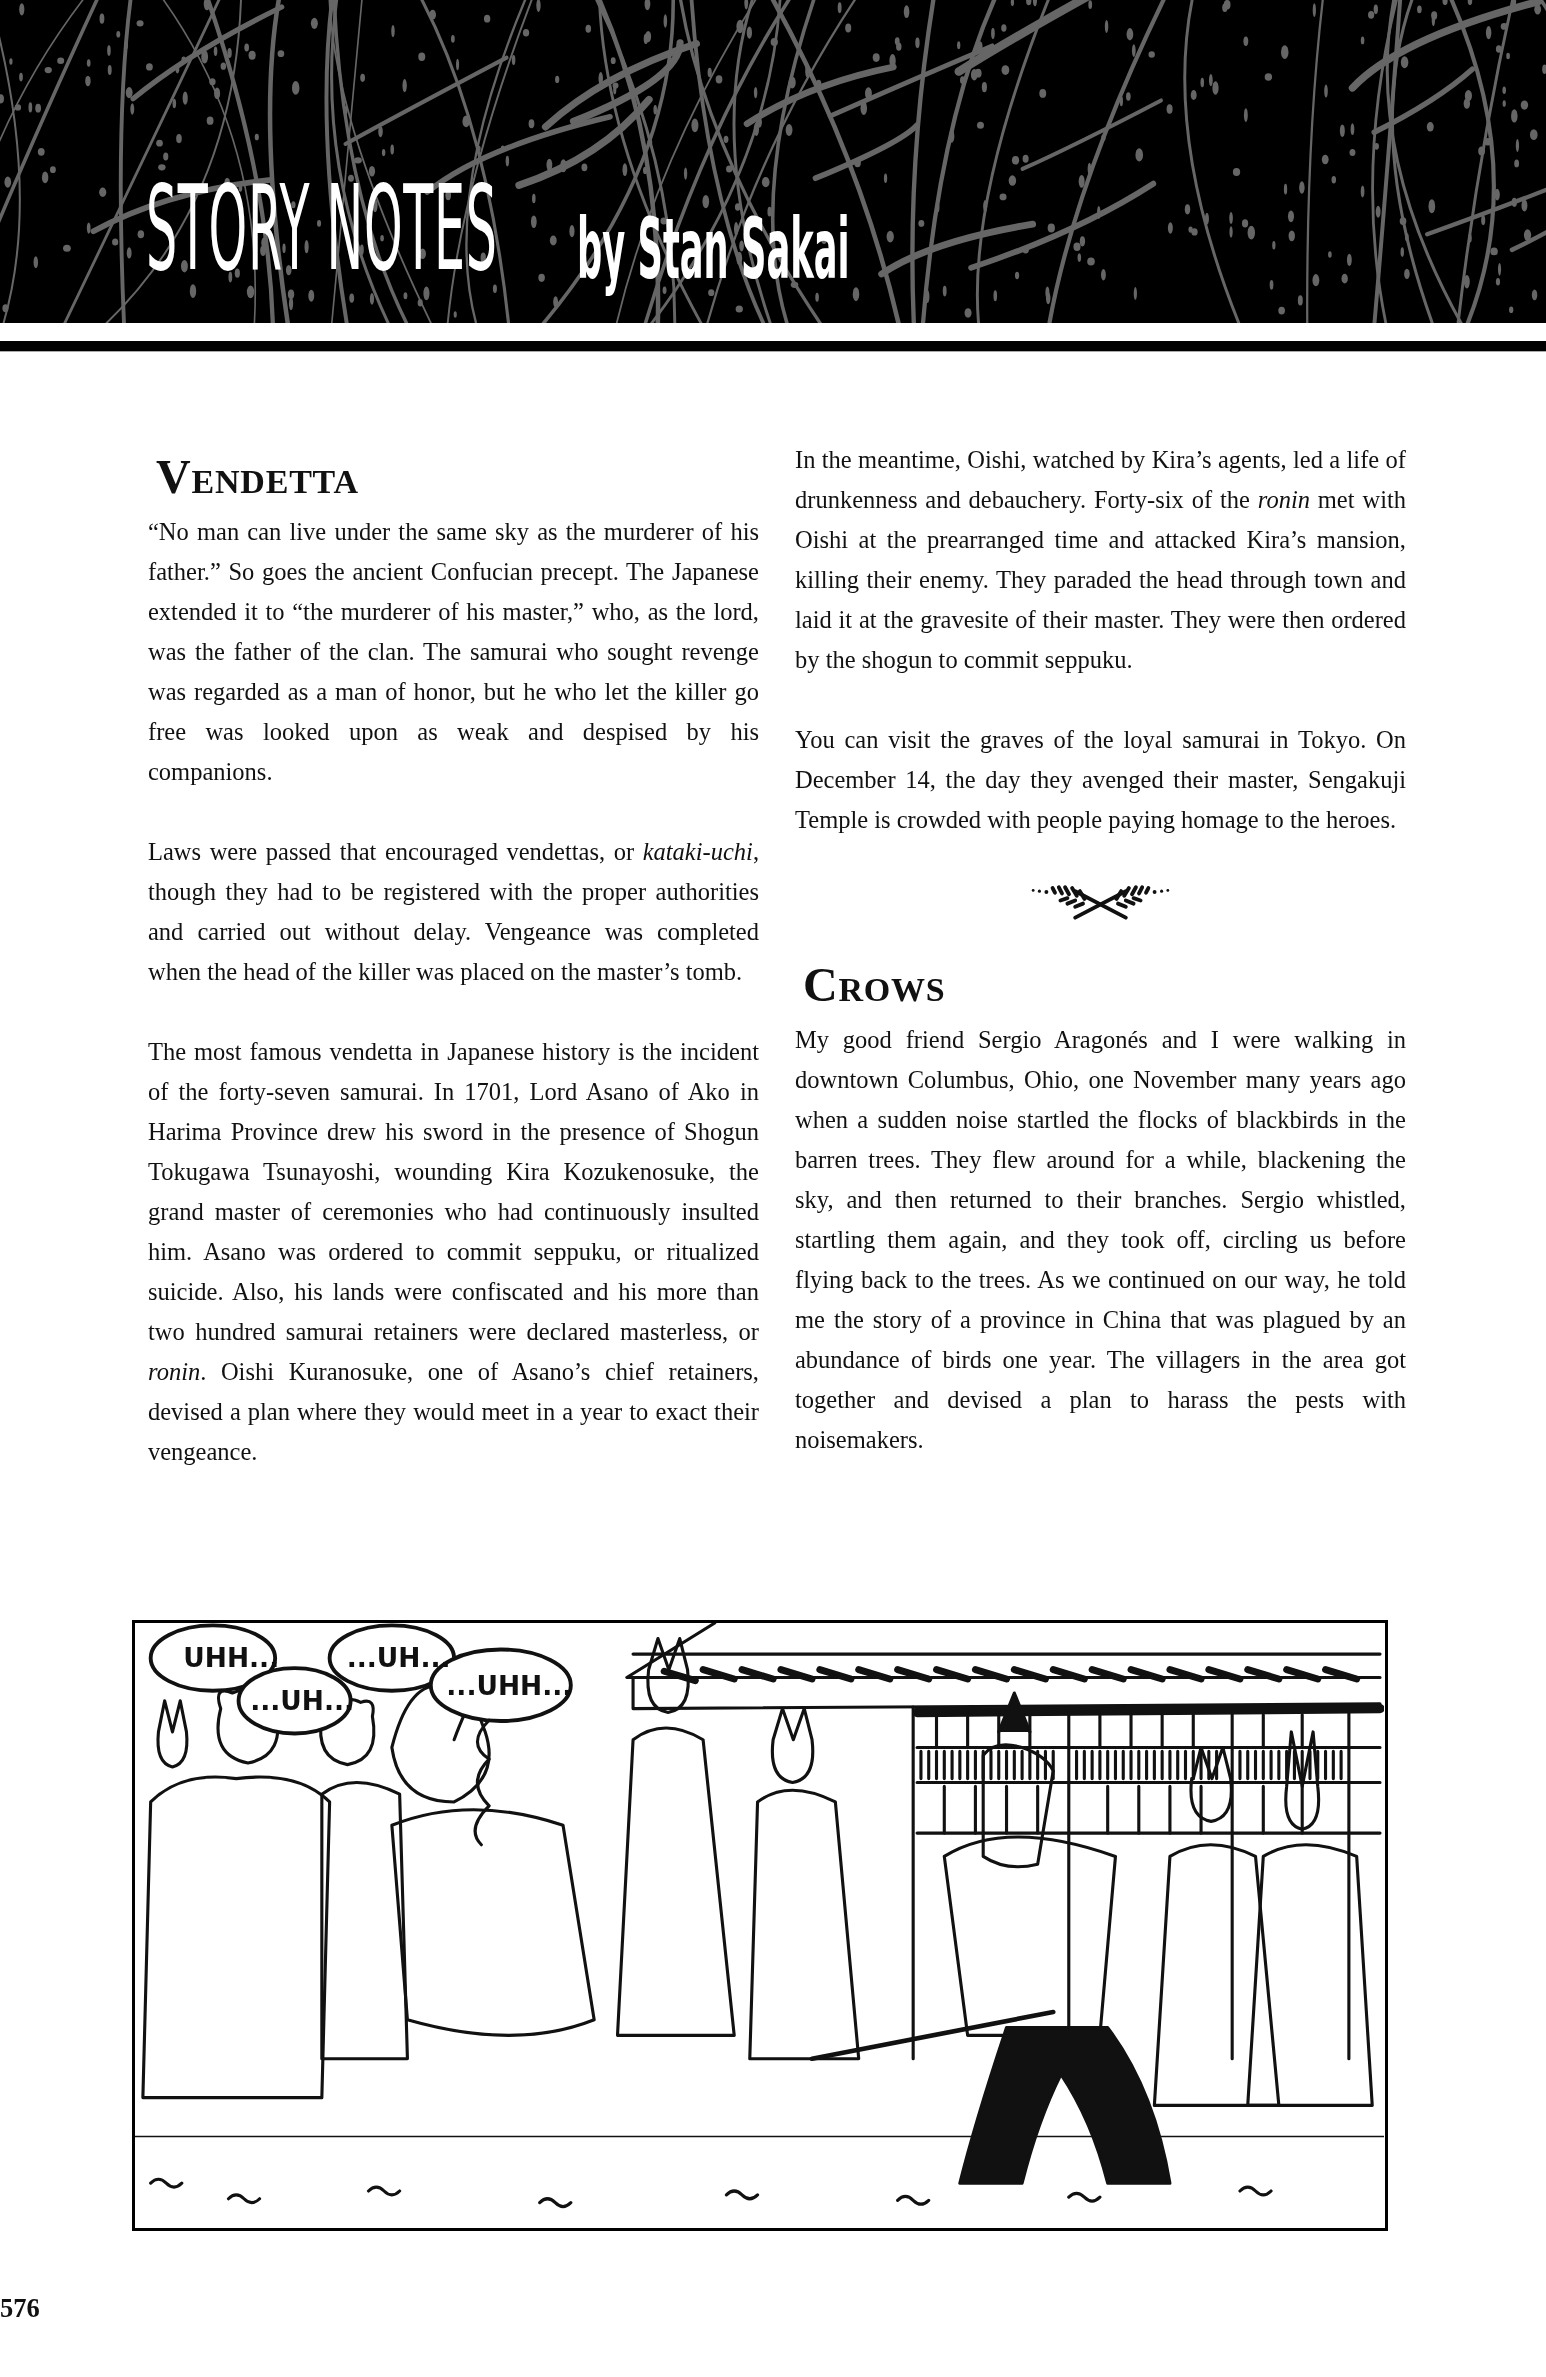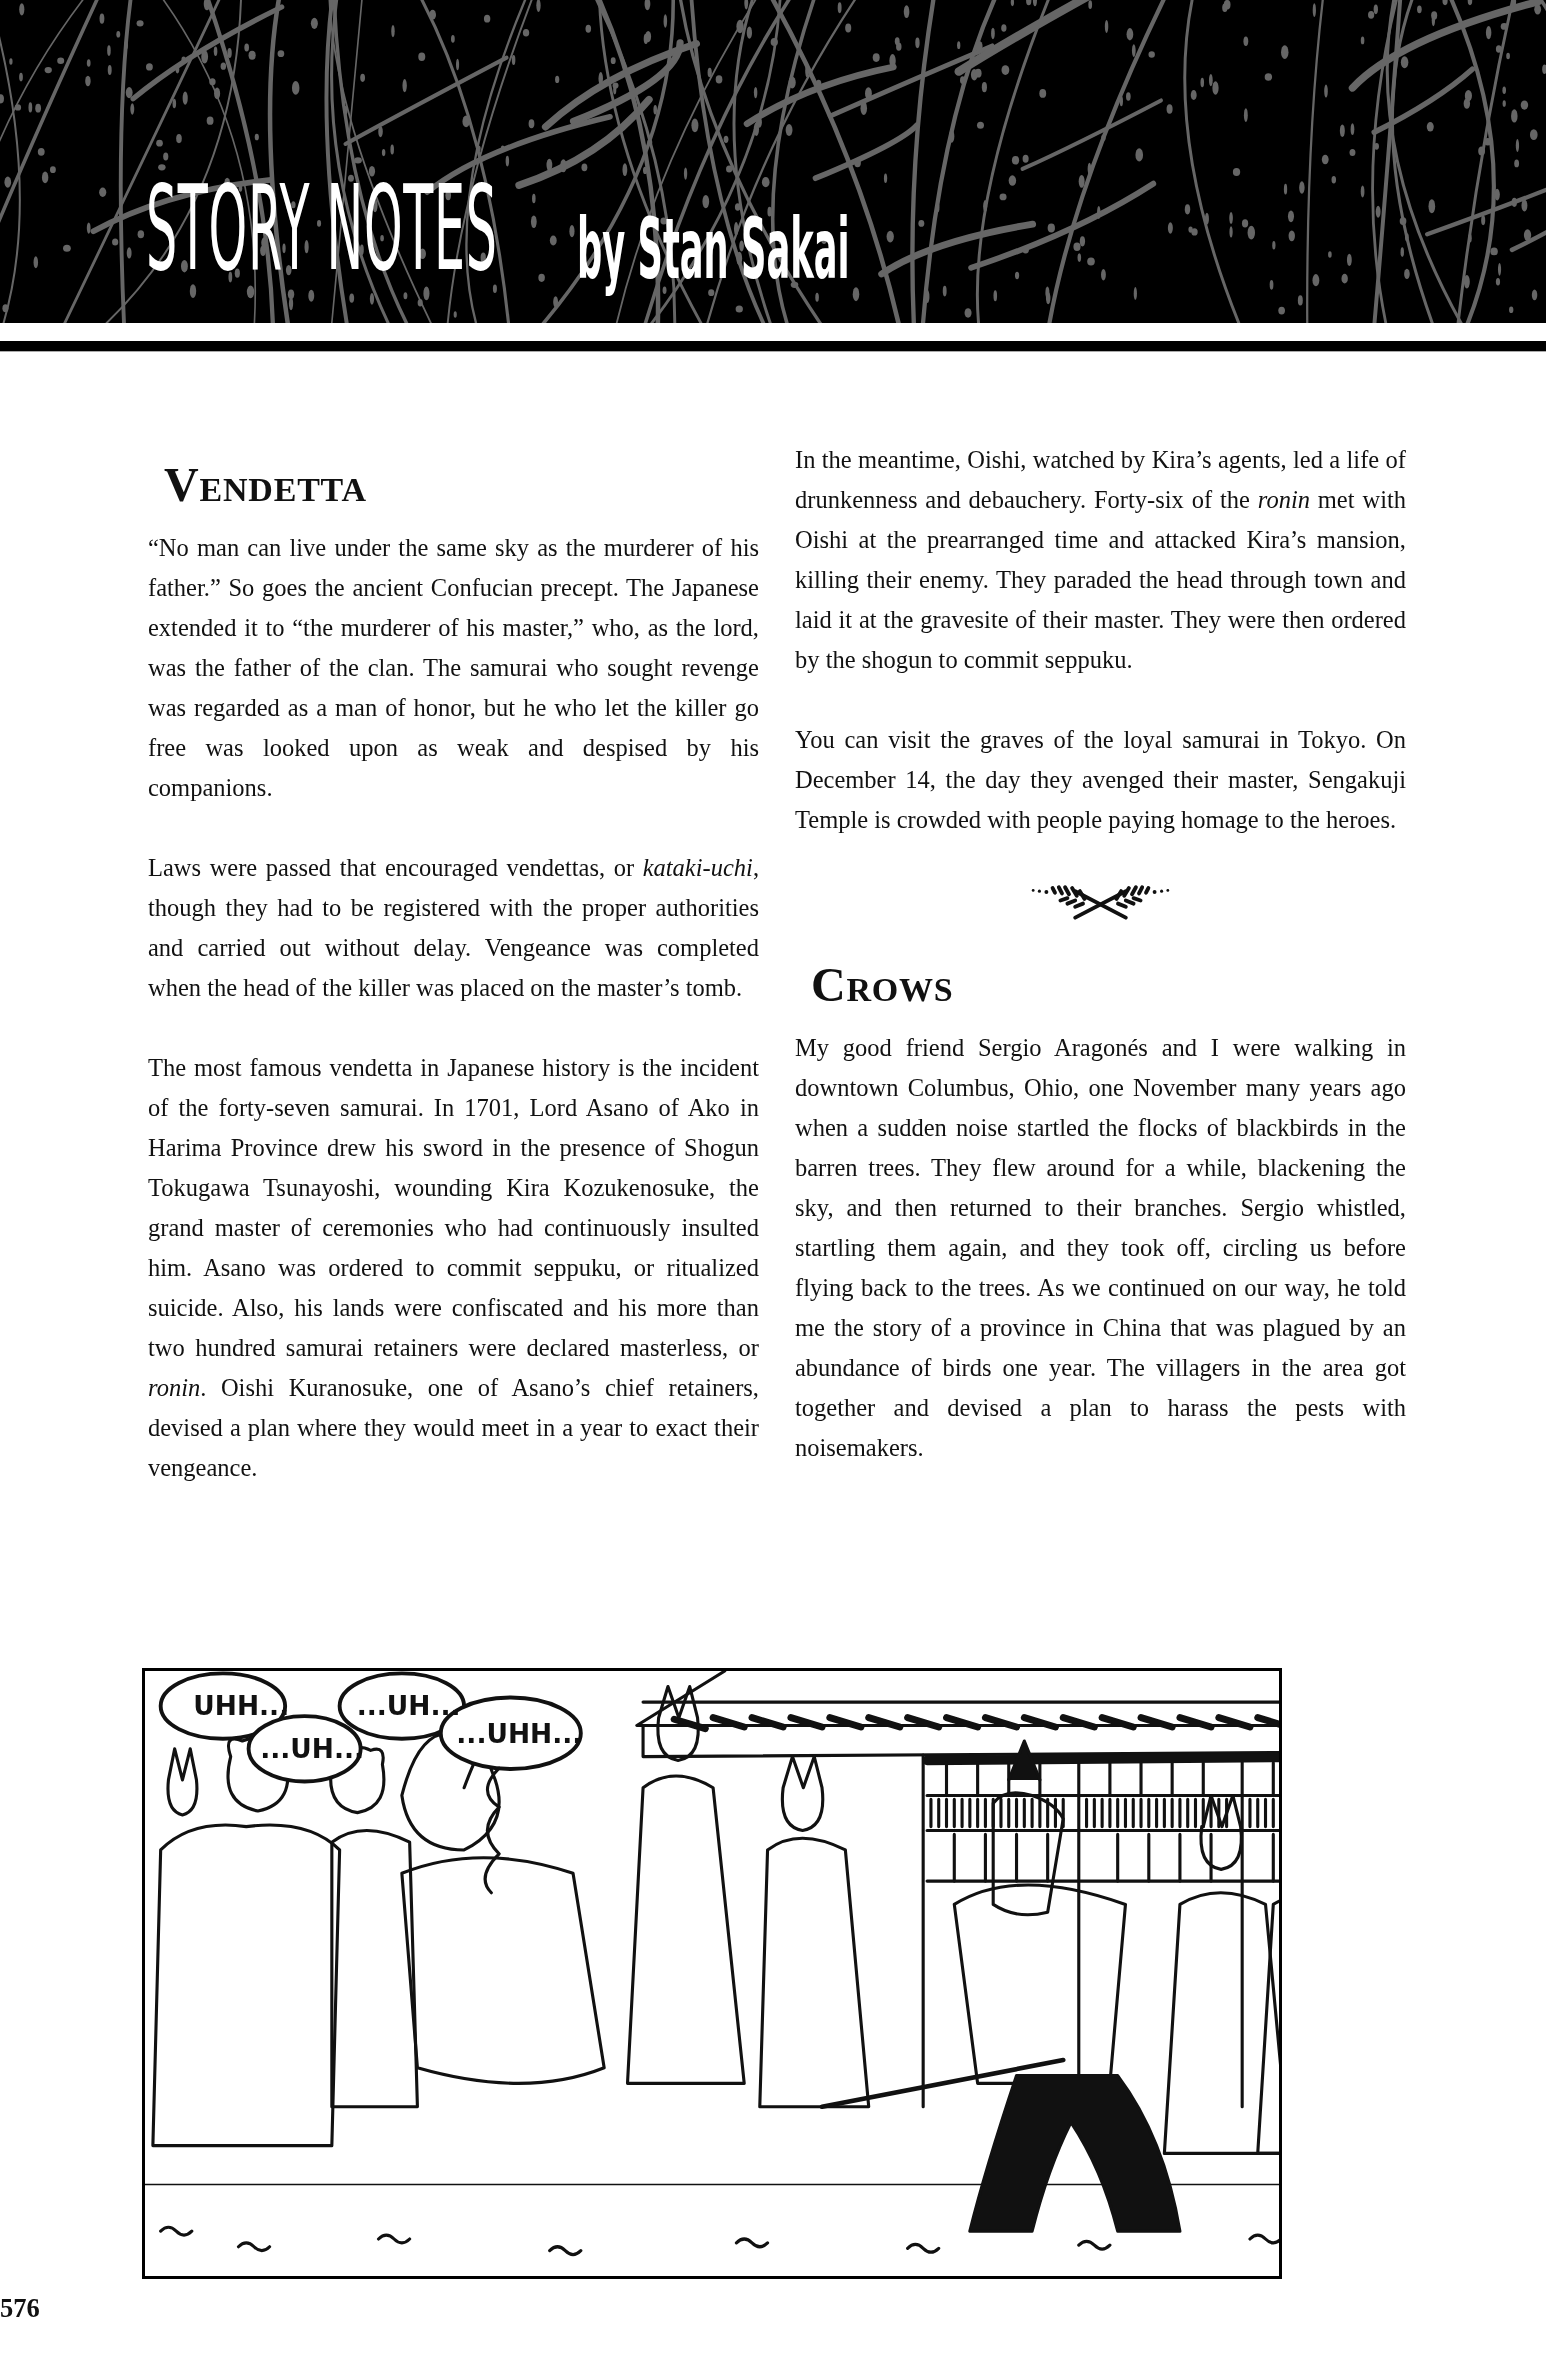--- a/index.html
+++ b/index.html
@@ -14,26 +14,26 @@
   .rule-white { position: absolute; left: 0; top: 323px; width: 1547px; height: 18px; background: #fff; border-bottom: 0.8px solid #bbb; }
   .rule-black { position: absolute; left: 0; top: 341px; width: 1547px; height: 10px; background: #000; border-bottom: 0.8px solid #aaa; }
 
   
   .col { position: absolute; width: 611px; font-size: 24.5px; line-height: 40px; text-align: justify; }
   .col.left { left: 148px; top: 442px; }
   .col.right { left: 795px; top: 440px; }
   .col p { margin: 0 0 40px 0; hyphens: manual; }
   .col p:last-child { margin-bottom: 0; }
   .col i { font-style: italic; }
-  .section-title { margin: 16px; font-family: "Liberation Serif", "DejaVu Serif", serif; font-weight: bold; font-variant: small-caps; font-size: 48px; line-height: 54px; letter-spacing: 0.8px; color: #111; }
+  .section-title { margin: 8px; font-family: "Liberation Serif", "DejaVu Serif", serif; font-weight: bold; font-variant: small-caps; font-size: 48px; line-height: 54px; letter-spacing: 0.8px; color: #111; }
   .section-title.crows { margin-top: 0; }
   .ornament { display: block; width: 611px; height: 47px; margin: 37px 0 34px 0; }
 
   
-  .panel { position: absolute; left: 142px; top: 1620px; width: 1140px; height: 611px; box-sizing: border-box; border: 3.9px solid #000; background: #fff; overflow: hidden; margin-top: 48px; }
+  .panel { position: absolute; left: 132px; top: 1620px; width: 1256px; height: 611px; box-sizing: border-box; border: 3.9px solid #000; background: #fff; overflow: hidden; }
   .panel svg { position: absolute; left: 0; top: 0; }
   .bubble-text { font-family: "DejaVu Sans", "Liberation Sans", sans-serif; font-size: 34px; font-weight: bold; fill: #111; }
 
   .page-number { position: absolute; left: 0; width: 1547px; top: 2293px; text-align: left; font-size: 26.5px; font-weight: bold; color: #111; }
 </style>
 </head>
 <body>
 
 <div class="banner">
   <svg class="branches" viewBox="0 0 1988 415" preserveAspectRatio="none">

